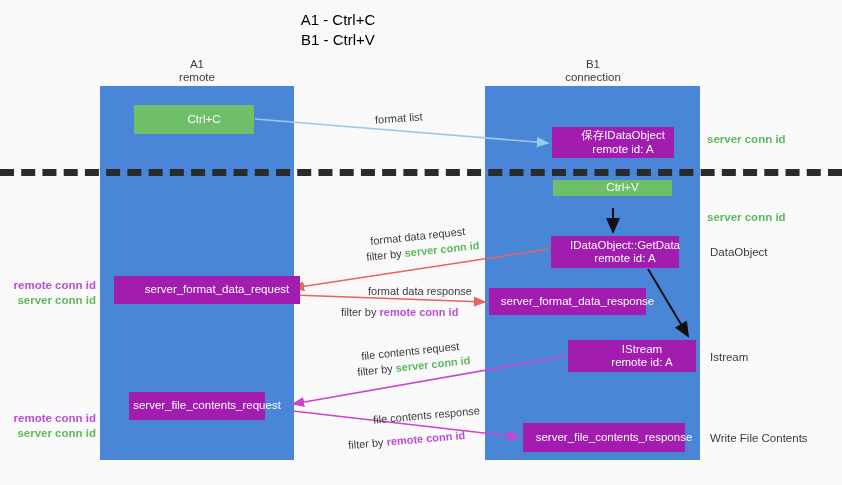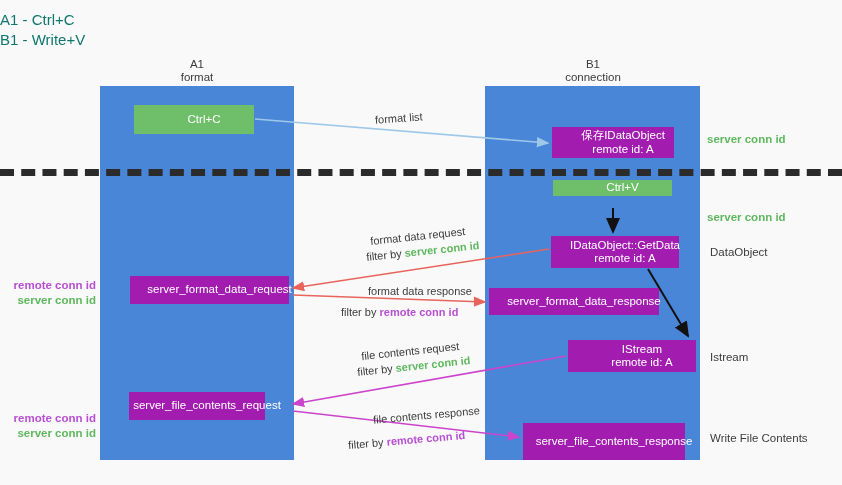--- a/index.html
+++ b/index.html
@@ -9,21 +9,21 @@
     font-family:"Liberation Sans","DejaVu Sans",sans-serif;
     position:relative;
     overflow:hidden;
     color:#3c3c3c;
   }
   #stage{position:absolute;left:0;top:0;width:842px;height:485px;}
 
   
   .title{
     position:absolute;left:0;top:10px;width:676px;
-    font-size:15px;line-height:20px;color:#0f766e;
+    text-align:center;font-size:15px;line-height:20px;color:#000000;
   }
 
   
   .colhead{
     position:absolute;text-align:center;font-size:11.5px;line-height:13px;color:#3c3c3c;
   }
   .colhead .l2{display:block;}
 
   
   .lane{position:absolute;background:#4a86d8;}
@@ -46,25 +46,25 @@
     box-sizing:border-box;
   }
   .node .ln{display:block;margin-left:20px;}
   .green{background:#6fbf6a;}
   .orange{background:#a21caf;}
 
   #n-ctrlc{left:134px;top:105px;width:120px;height:29px;}
   #n-save-ido{left:552px;top:127px;width:122px;height:31px;}
   #n-ctrlv{left:553px;top:180px;width:119px;height:16px;}
   #n-getdata{left:551px;top:236px;width:128px;height:32px;}
-  #n-fmt-req{left:130px;top:276px;width:159px;height:28px;}
-  #n-fmt-resp{left:489px;top:288px;width:170px;height:27px;}
+  #n-fmt-req{left:114px;top:276px;width:186px;height:28px;}
+  #n-fmt-resp{left:489px;top:288px;width:157px;height:27px;}
   #n-istream{left:568px;top:340px;width:128px;height:32px;}
   #n-file-req{left:129px;top:392px;width:136px;height:28px;}
-  #n-file-resp{left:523px;top:423px;width:162px;height:37px;}
+  #n-file-resp{left:523px;top:423px;width:162px;height:29px;}
 
   
   .sidelabel{position:absolute;font-size:11.5px;line-height:15px;}
   .greentxt{color:#5eb85e;font-weight:bold;}
   .purpletxt{color:#b94fd4;font-weight:bold;}
   .plaintxt{color:#3c3c3c;}
 
   #sl-server1{left:707px;top:132px;}
   #sl-server2{left:707px;top:210px;}
   #sl-dataobject{left:710px;top:245px;}
@@ -95,29 +95,29 @@
 
   svg#edges{position:absolute;left:0;top:0;width:842px;height:485px;pointer-events:none;}
 </style>
 </head>
 <body>
 
 <div id="stage">
 
   <div class="title">
     <span>A1 - Ctrl+C</span><br>
-    <span>B1 - Write+V</span>
+    <span>B1 - Ctrl+V</span>
   </div>
 
   <div class="lane" id="lane-a1"></div>
   <div class="lane" id="lane-b1"></div>
 
   <div class="colhead" style="left:137px;top:58px;width:120px;">
     <span>A1</span>
-    <span class="l2">format</span>
+    <span class="l2">remote</span>
   </div>
   <div class="colhead" style="left:533px;top:58px;width:120px;">
     <span>B1</span>
     <span class="l2">connection</span>
   </div>
 
   <svg id="edges" viewBox="0 0 842 485">
     <defs>
       <marker id="ah-blue" markerWidth="9" markerHeight="9" refX="7" refY="3.2" orient="auto">
         <path d="M0,0 L8,3.2 L0,6.4 z" fill="#9ec8e8"></path>

